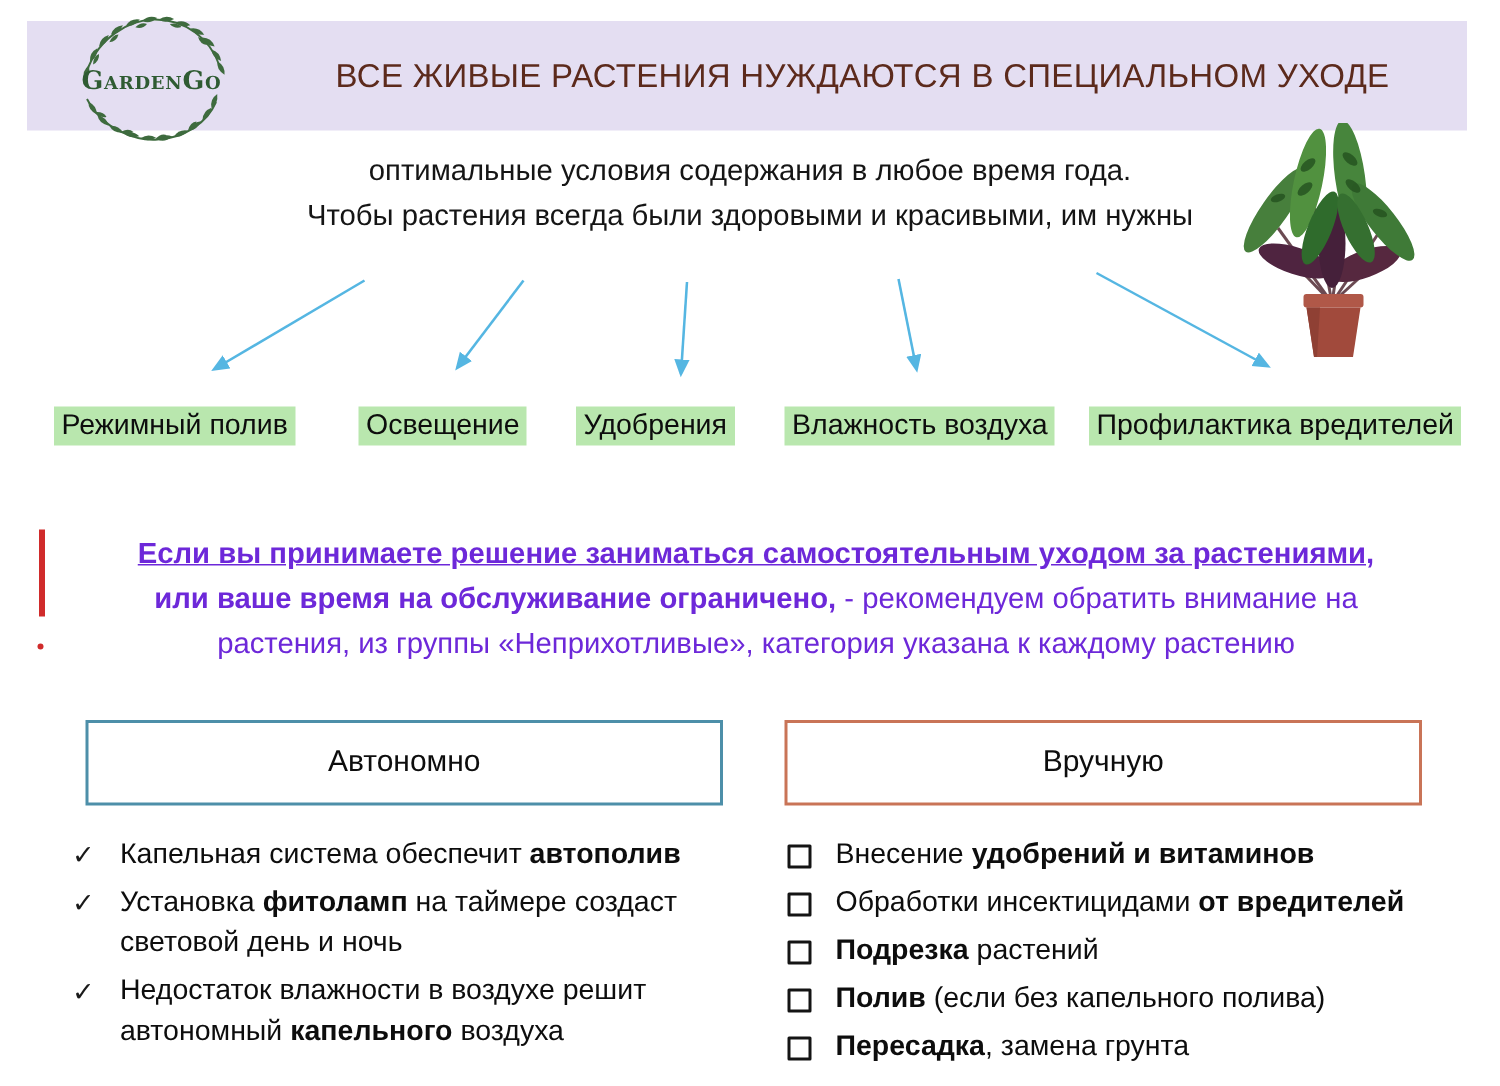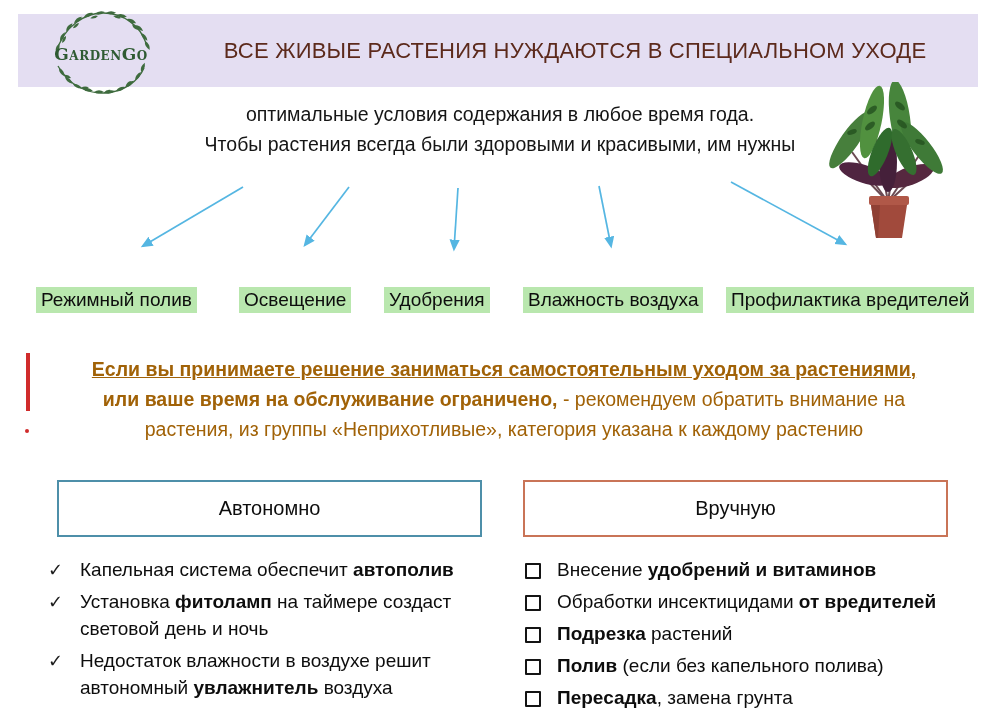--- a/index.html
+++ b/index.html
@@ -27,28 +27,28 @@
     position:absolute;left:150px;width:700px;top:99px;text-align:center;
     font-size:19.5px;line-height:1.55;color:#151515;
   }
   
   .plant{position:absolute;left:812px;top:82px;width:155px;height:160px;}
   
   .arrows{position:absolute;left:0;top:160px;width:1000px;height:100px;}
   .arrows line{stroke:var(--arrow);stroke-width:1.7;}
   
   .care{position:absolute;top:271px;background:var(--highlight);color:#0d0d0d;
-        font-size:19px;padding:2px 5px;white-space:nowrap;margin-top:16px;}
+        font-size:19px;padding:2px 5px;white-space:nowrap;}
   .care.p1{left:36px;} .care.p2{left:239px;} .care.p3{left:384px;}
   .care.p4{left:523px;} .care.p5{left:726px;}
   
   .red-bar{position:absolute;left:26px;top:353px;width:4px;height:58px;background:var(--accent_red);}
   .red-dot{position:absolute;left:25px;top:429px;width:4px;height:4px;border-radius:50%;background:var(--accent_red);}
   .notice{position:absolute;left:34px;width:940px;top:354px;text-align:center;
-          font-size:19.5px;line-height:1.55;color:#a16207;}
+          font-size:19.5px;line-height:1.55;color:#6d28d9;}
   .b{font-weight:bold;} .u{text-decoration:underline;}
   
   .box{position:absolute;top:480px;height:53px;width:421px;border:2px solid;background:#fff;
        display:flex;align-items:center;justify-content:center;font-size:20px;color:#0d0d0d;}
   .box.auto{left:57px;border-color:var(--auto_border);}
   .box.manual{left:523px;border-color:var(--manual_border);}
   
   .list{position:absolute;top:557px;font-size:19px;line-height:1.42;color:#0d0d0d;}
   .list.auto{left:48px;width:440px;}
   .list.manual{left:523px;width:460px;}
@@ -189,21 +189,21 @@
       <div class="li">
         <span class="check">✓</span>
         <span class="litext"><span>Капельная система обеспечит </span><span class="b">автополив</span></span>
       </div>
       <div class="li">
         <span class="check">✓</span>
         <span class="litext"><span>Установка </span><span class="b">фитоламп</span><span> на таймере создаст световой день и ночь</span></span>
       </div>
       <div class="li">
         <span class="check">✓</span>
-        <span class="litext"><span>Недостаток влажности в  воздухе решит автономный </span><span class="b">увлажнитель</span><span> воздуха</span></span>
+        <span class="litext"><span>Недостаток влажности в  воздухе решит автономный </span><span class="b">капельного</span><span> воздуха</span></span>
       </div>
     </div>
   <div class="list manual">
       <div class="li">
         <span class="cbox"></span>
         <span class="litext"><span>Внесение </span><span class="b">удобрений и витаминов</span></span>
       </div>
       <div class="li">
         <span class="cbox"></span>
         <span class="litext"><span>Обработки инсектицидами </span><span class="b">от вредителей</span></span>

